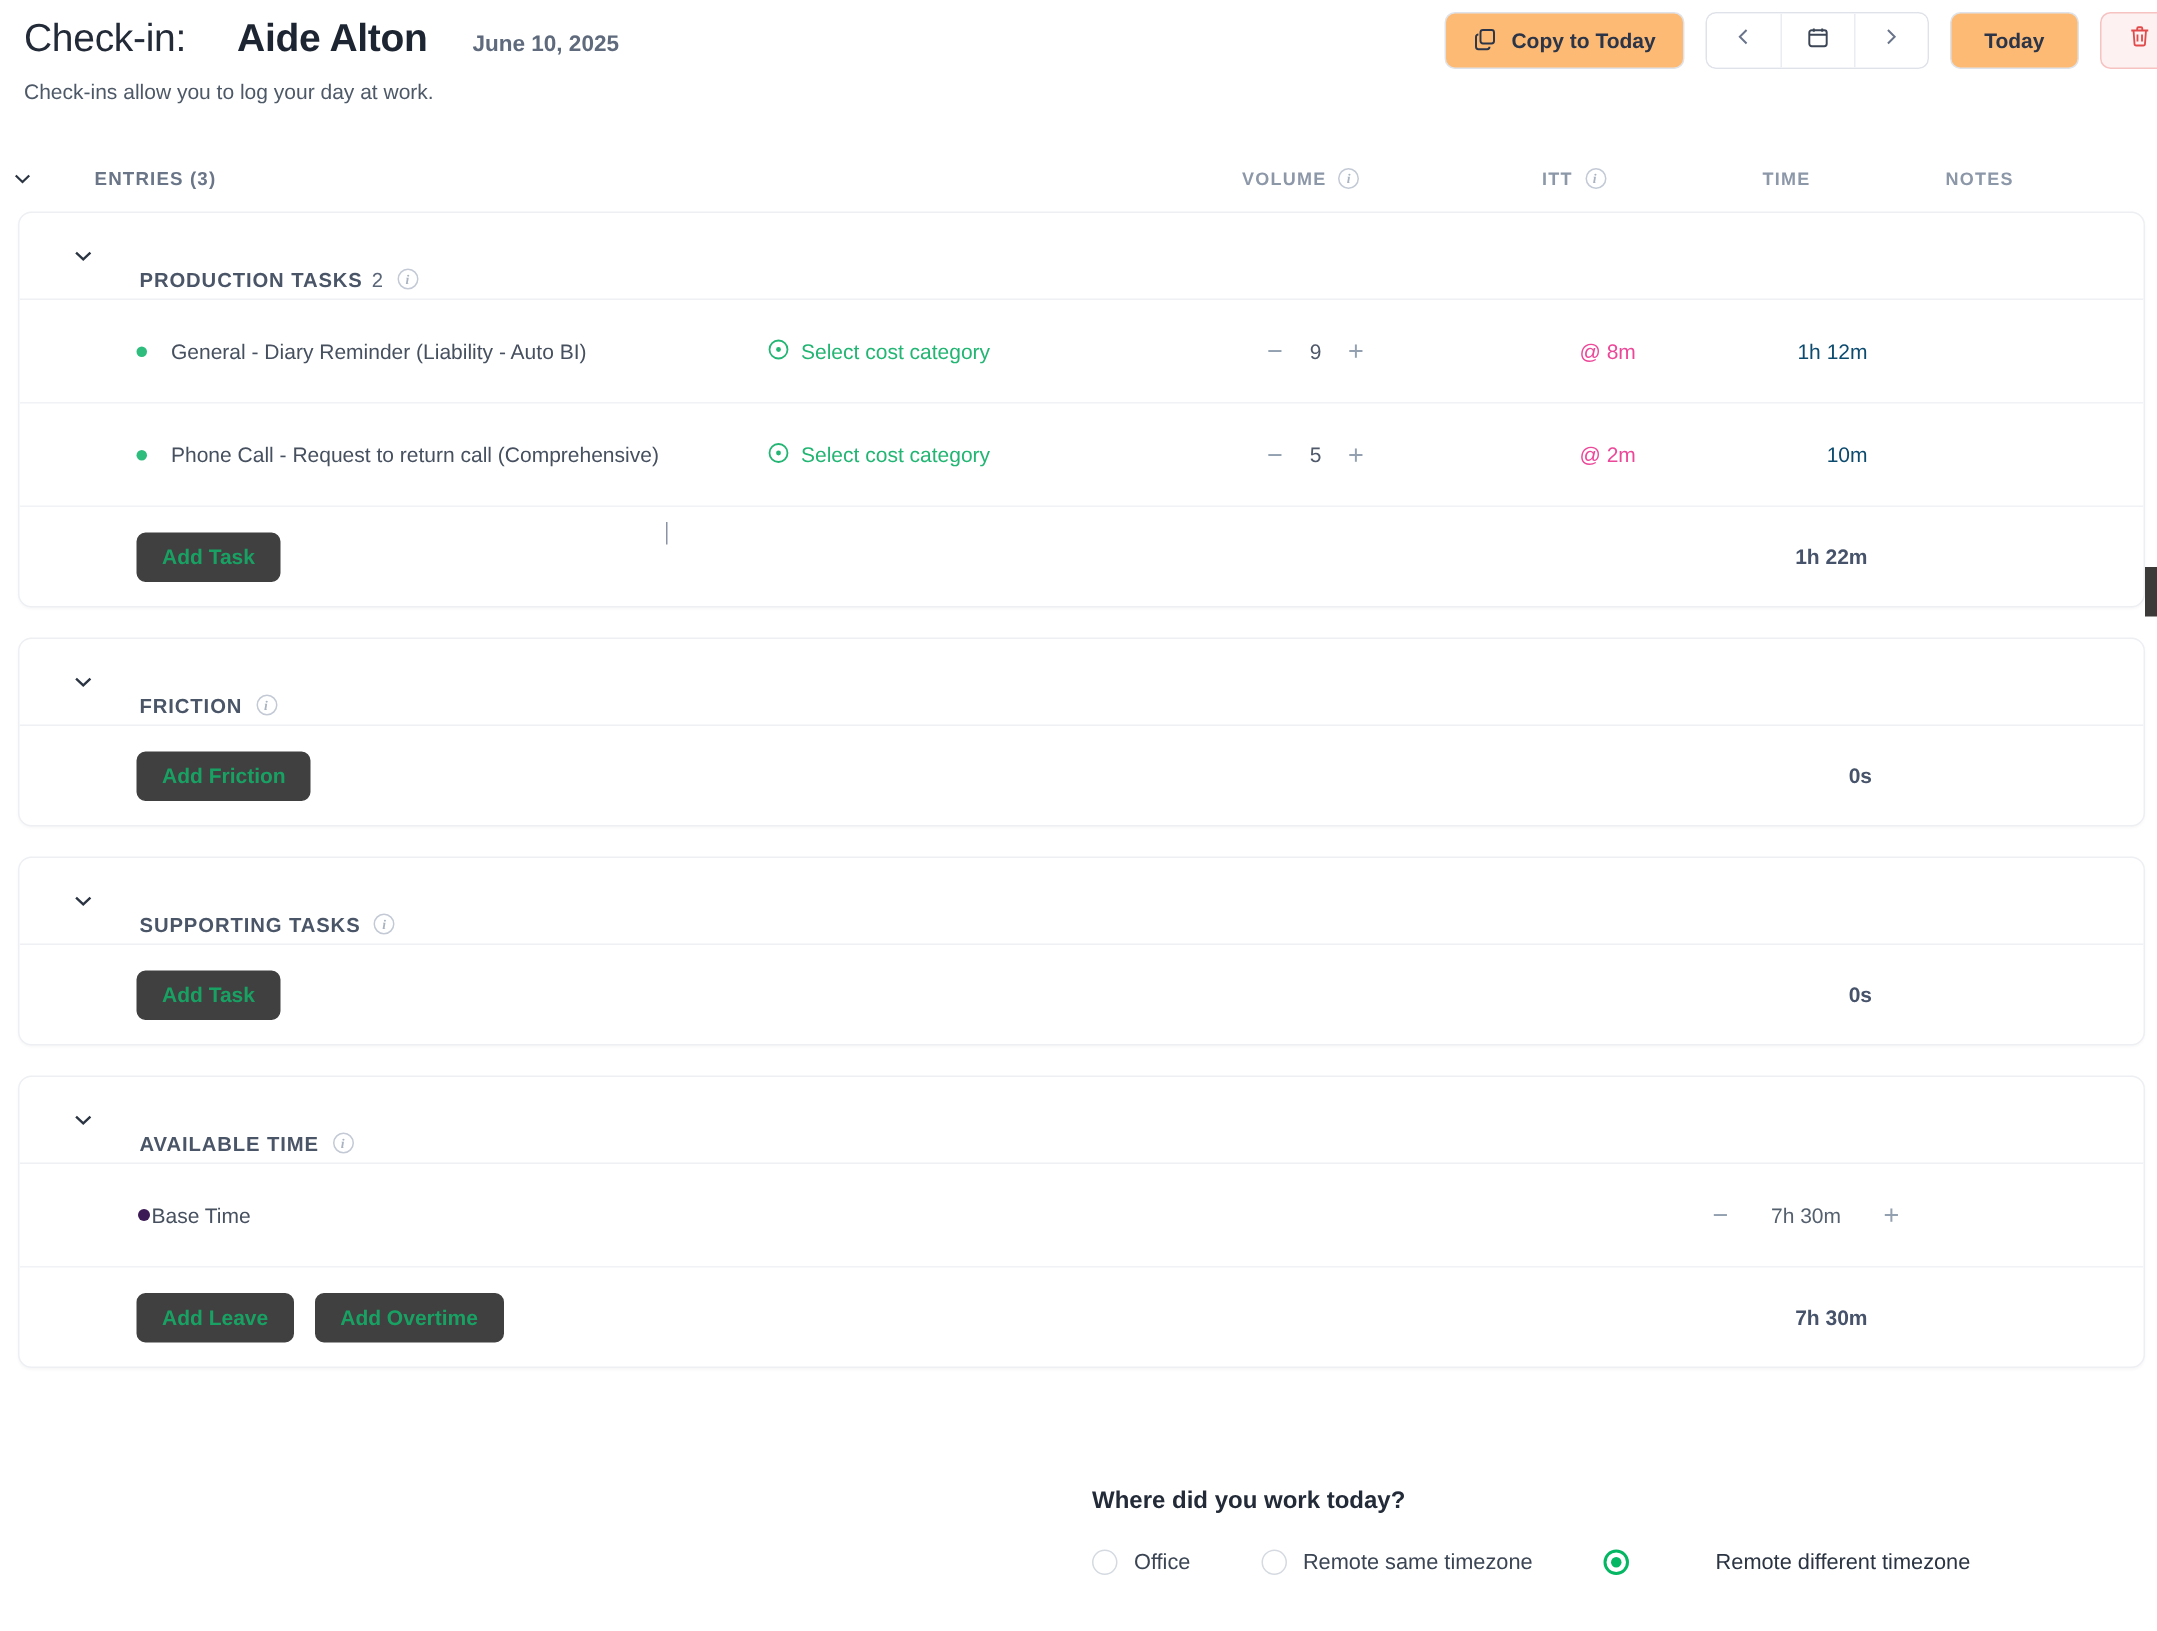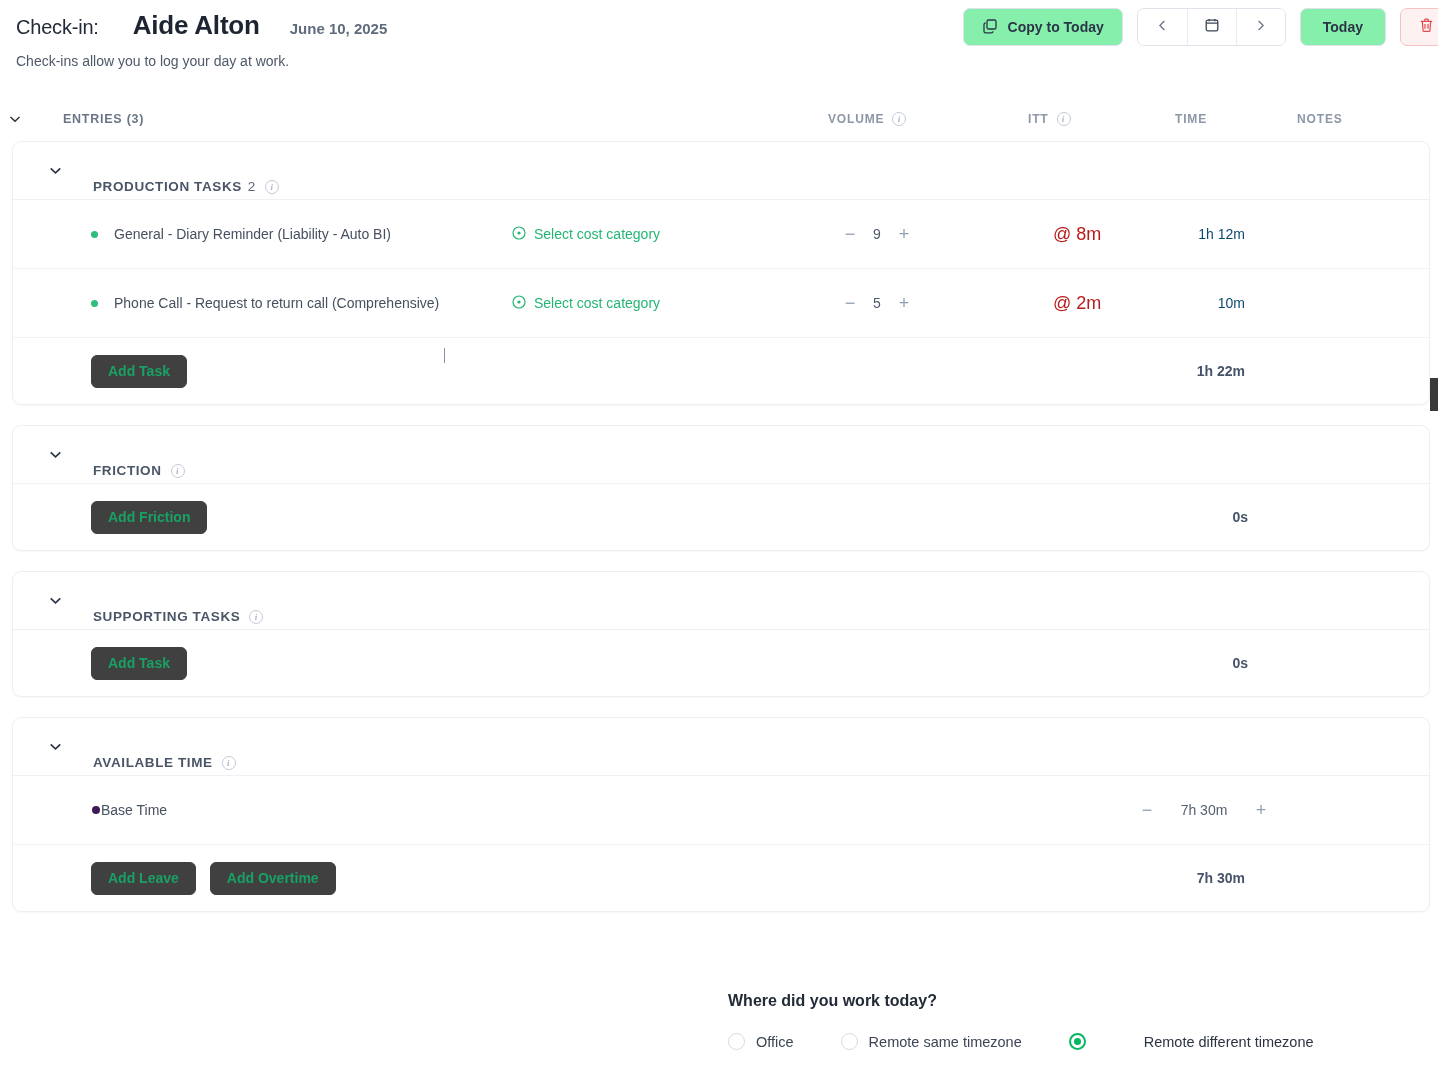--- a/index.html
+++ b/index.html
@@ -9,37 +9,37 @@
     background: #ffffff;
     font-family: "Liberation Sans", sans-serif;
     color: #2e3a4d;
     overflow: hidden;
   }
   .page { position: relative; width: 1438px; height: 1087px; }
 
   
   .header { position: relative; padding: 10px 0 0 16px; }
   .title-row { display: flex; align-items: baseline; gap: 10px; }
-  .title-main { font-size: 20px; font-weight: 400; color: #232b38; letter-spacing: -0.2px; }
+  .title-main { font-size: 26px; font-weight: 400; color: #232b38; letter-spacing: -0.2px; }
   .title-name { font-size: 26px; font-weight: 600; color: #1d2532; letter-spacing: -0.2px; margin-left: 24px; }
   .title-date { font-size: 15px; font-weight: 600; color: #5f6b7d; margin-left: 20px; }
   .subtitle { font-size: 14px; color: #4e5968; margin-top: 12px; }
   .links { display: flex; gap: 22px; margin-top: 13px; }
   .link { display: flex; align-items: center; gap: 8px; color: #22b573; font-size: 14px; cursor: pointer; }
   .link-label { color: #22b573; }
   .book-ico { width: 17px; height: 14px; display: block; }
 
   
   .top-controls {
     position: absolute; top: 8px; right: 0;
     display: flex; align-items: center; gap: 14px;
   }
   .btn {
     height: 38px; border: 1px solid #dfe3e9; border-radius: 7px;
-    background: #86efac; display: flex; align-items: center; justify-content: center;
+    background: #fdba74; display: flex; align-items: center; justify-content: center;
     font-size: 14px; font-weight: 600; color: #2c3547; cursor: pointer;
   }
   .btn-copy { padding: 0 18px; gap: 10px; }
   .btn-today { padding: 0 22px; }
   .nav-group { display: flex; height: 38px; border: 1px solid #dfe3e9; border-radius: 7px; overflow: hidden; background: #fff; }
   .nav-btn { width: 49px; display: flex; align-items: center; justify-content: center; cursor: pointer; background: #fff; }
   .nav-btn + .nav-btn { border-left: 1px solid #e9ecf1; }
   .btn-delete {
     width: 52px; height: 38px; border: 1px solid #f7c2c2; border-radius: 7px;
     background: #fdf1f1; display: flex; align-items: center; justify-content: center; cursor: pointer;
@@ -68,21 +68,21 @@
   
   .card {
     border: 1px solid #edeff3; border-radius: 9px; background: #fff;
     margin: 0 8px 20px 12px; overflow: hidden;
     box-shadow: 0 1px 2px rgba(20,30,50,0.035);
   }
   .card-head { height: 58px; display: flex; align-items: center; border-bottom: 1px solid #eef0f4; }
   .card-head .chev { width: 40px; margin-left: 22px; }
   .sec-title {
     font-size: 13.5px; font-weight: 600; letter-spacing: 0.6px; color: #4a5668;
-    margin-left: 18px; display: flex; align-items: center; gap: 9px; margin-top: 32px;
+    margin-left: 18px; display: flex; gap: 9px; margin-top: 32px;
   }
   .sec-count { font-weight: 400; color: #5b6678; margin-left: -3px; }
 
   .info-ico {
     width: 14px; height: 14px; border-radius: 50%; border: 1px solid #c3cad5;
     color: #aab3c0; font-size: 9px; line-height: 12px; text-align: center;
     font-style: italic; font-family: "Liberation Serif", serif; cursor: pointer;
     display: inline-block;
   }
 
@@ -94,21 +94,21 @@
     position: absolute; left: 444px; top: 348px; width: 1px; height: 15px;
     background: #8a93a3;
   }
   .cost-cat {
     position: absolute; left: 499px; display: flex; align-items: center; gap: 8px;
     color: #23b573; font-size: 14px; cursor: pointer;
   }
   .stepper { position: absolute; left: 823px; display: flex; align-items: center; gap: 0; }
   .step-btn { width: 28px; text-align: center; color: #93a0b0; font-size: 18px; cursor: pointer; user-select: none; line-height: 1; }
   .step-val { width: 26px; text-align: center; font-size: 14px; color: #4f596a; }
-  .itt-val { position: absolute; left: 1040px; font-size: 18px; color: #b91c1c; }
+  .itt-val { position: absolute; left: 1040px; font-size: 14px; color: #ec4899; }
   .time-val { position: absolute; left: 1152px; width: 80px; text-align: right; font-size: 14px; color: #0c4a6e; }
 
   .action-row { position: relative; height: 66px; display: flex; align-items: center; }
   .pill {
     border: 1px solid #404040; border-radius: 6px; background: #404040;
     color: #18a163; font-size: 14px; font-weight: 700; height: 33px;
     padding: 0 16px; display: flex; align-items: center; cursor: pointer;
   }
   .pill-wrap { display: flex; gap: 14px; margin-left: 78px; }
   .total-val {

